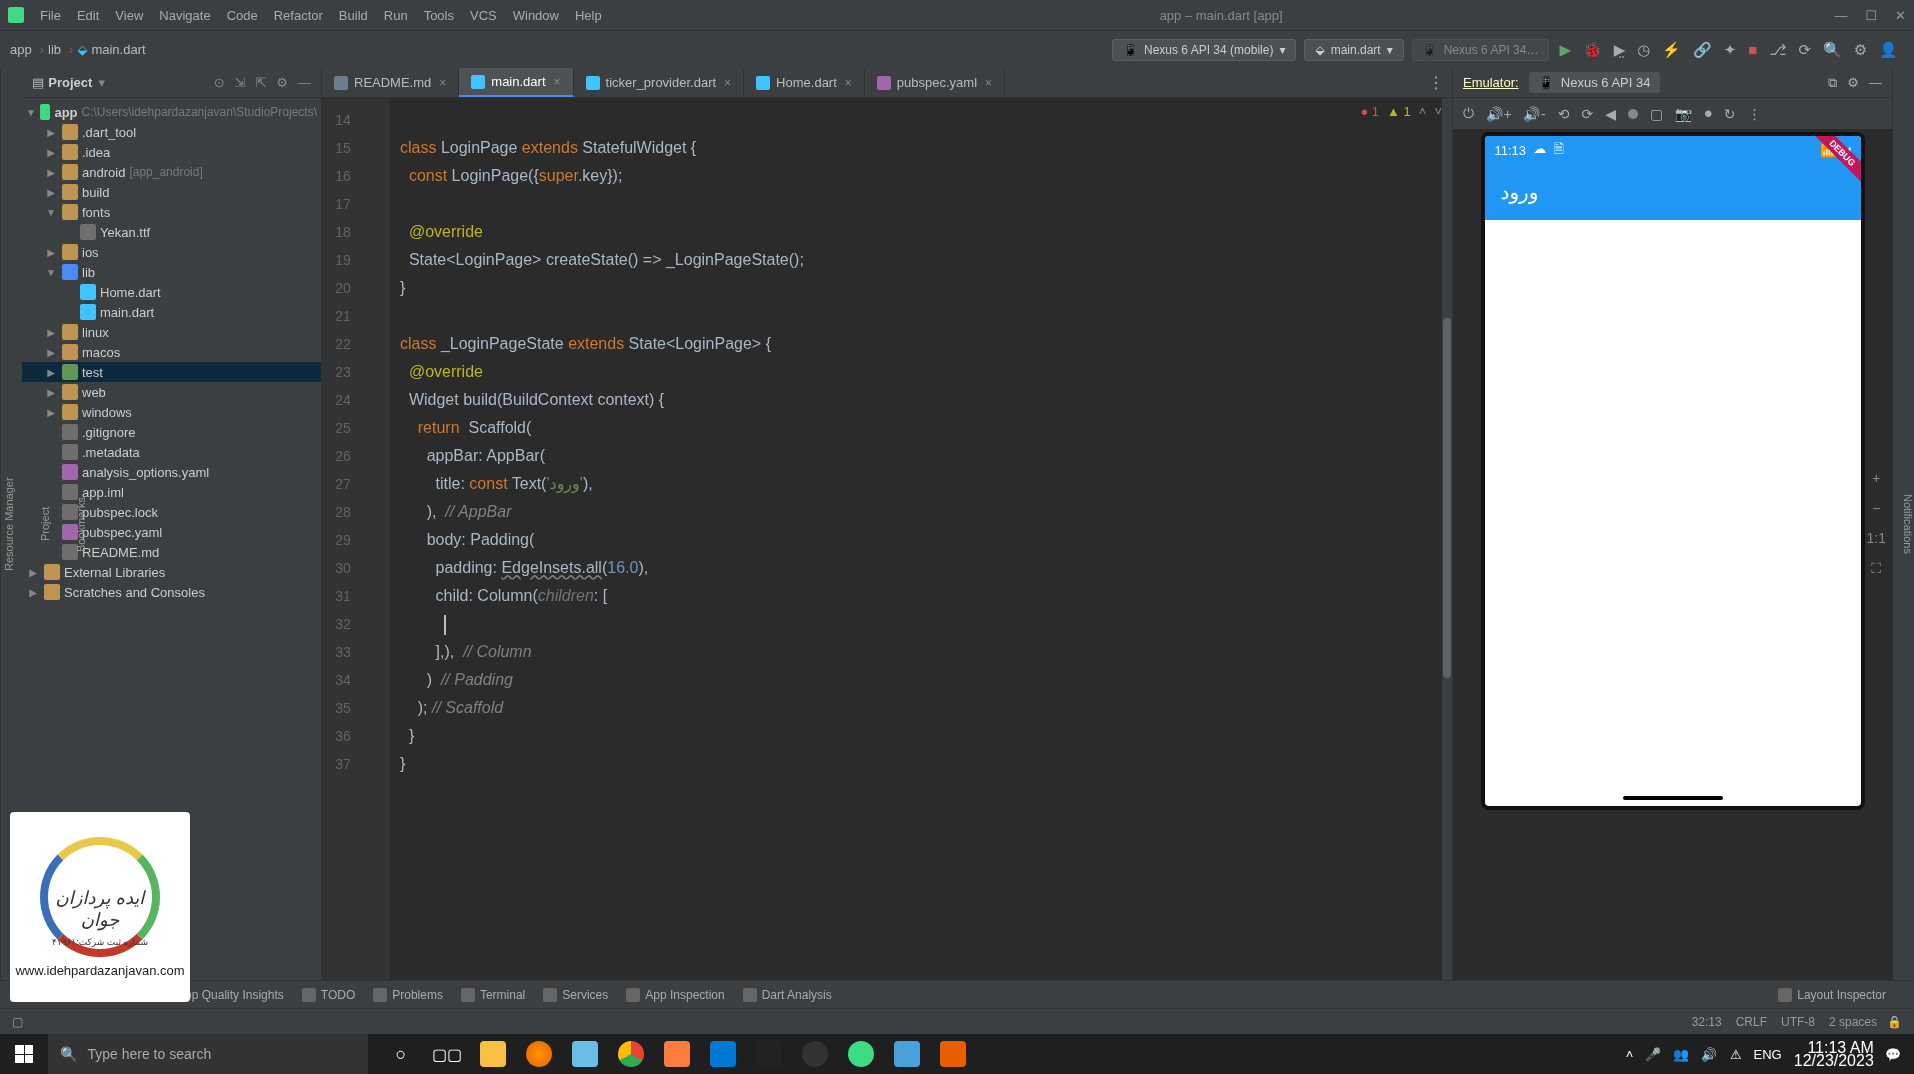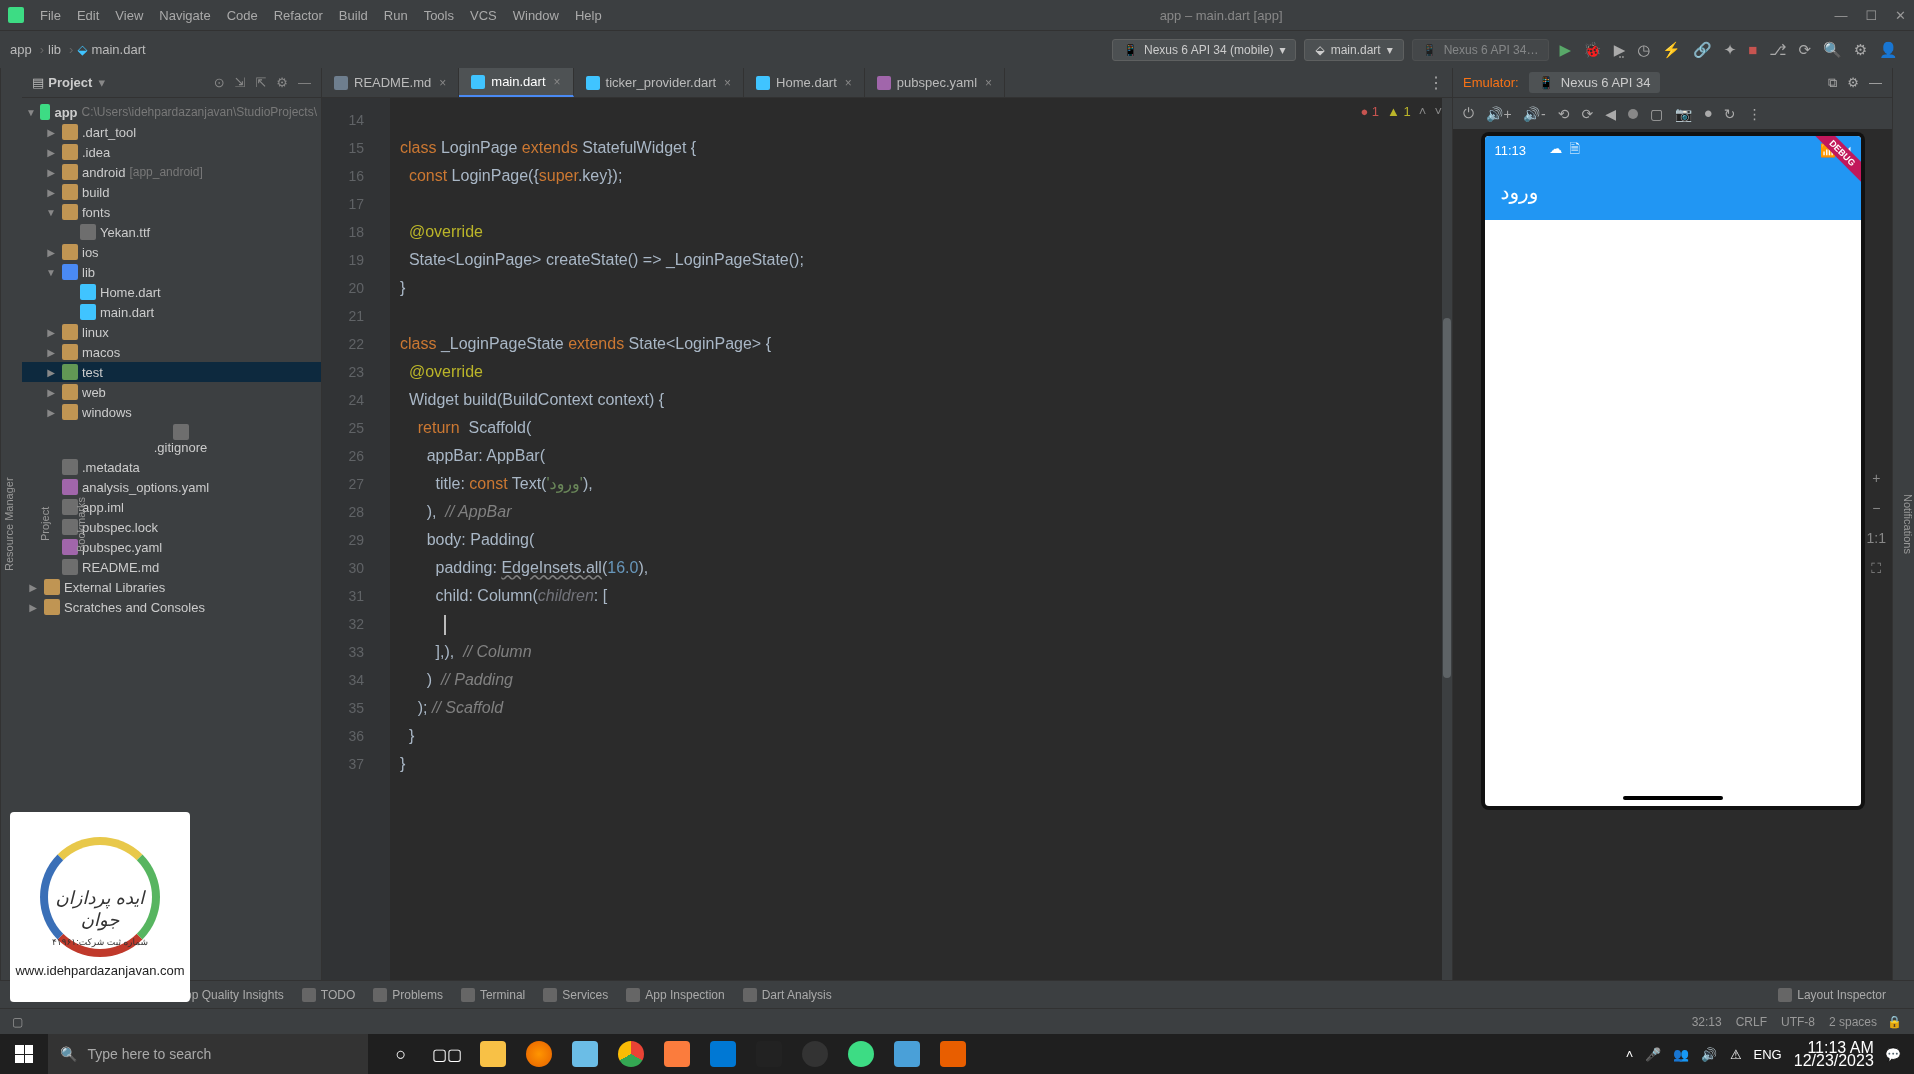--- a/index.html
+++ b/index.html
@@ -54,51 +54,51 @@
 .tab.active { background: #4e5254; border-bottom: 2px solid #4a8af4; color: #fff; }
 .tab .tic { width: 14px; height: 14px; margin-right: 6px; border-radius: 2px; background: #40c4ff; }
 .tab .tic.md { background: #6e7e8e; }
 .tab .tic.yaml { background: #a166ab; }
 .tab .close { margin-left: 8px; color: #888; font-size: 12px; }
 .tabs .spacer { flex: 1; }
 .tabs .more { padding: 0 8px; color: #aaa; display: flex; align-items: center; }
 
 .editor { flex: 1; display: flex; font-family: 'JetBrains Mono', 'Consolas', monospace; font-size: 16px; overflow: hidden; position: relative; }
 .editor .gutter-num { width: 50px; background: #313335; color: #606366; text-align: right; padding: 8px 8px 8px 0; line-height: 28px; font-size: 14px; }
-.editor .gutter-num .ln { display: block; height: 28px; }
+.editor .gutter-num .ln { display: block; height: 28px; text-align: center; }
 .editor .gutter-icons { width: 18px; background: #313335; padding-top: 8px; line-height: 28px; }
 .editor .gutter-icons .gi { height: 28px; display: flex; align-items: center; justify-content: center; }
 .editor .code { flex: 1; padding: 8px 10px; line-height: 28px; white-space: pre; color: #a9b7c6; position: relative; }
 .editor .kw { color: #cc7832; }
 .editor .anno { color: #bbb529; }
 .editor .str { color: #6a8759; }
 .editor .num { color: #6897bb; }
 .editor .cmt { color: #808080; font-style: italic; }
 .editor .param { color: #72737a; font-style: italic; }
 .editor .underline { text-decoration: underline wavy #808080; }
 .editor .err-badge { position: absolute; top: 6px; right: 10px; display: flex; gap: 8px; font-size: 13px; align-items: center; }
 .editor .err-badge .e { color: #c75450; }
 .editor .err-badge .w { color: #bbb529; }
 .editor .editor-scroll { position: absolute; right: 0; top: 0; width: 10px; height: 100%; background: #3c3f41; }
 .editor .editor-scroll .thumb { position: absolute; right: 1px; top: 220px; width: 8px; height: 360px; background: #5e6366; border-radius: 4px; }
 .editor .cursor { display: inline-block; width: 2px; height: 20px; background: #bbb; vertical-align: middle; animation: blink 1s infinite; }
 @keyframes blink { 50% { opacity: 0; } }
 
 .emulator-panel { width: 440px; background: #3c3f41; border-left: 1px solid #323232; display: flex; flex-direction: column; }
 .emulator-panel .eh { height: 30px; display: flex; align-items: center; padding: 0 10px; border-bottom: 1px solid #323232; font-size: 13px; }
-.emulator-panel .eh .et { color: #f97316; margin-right: 10px; }
+.emulator-panel .eh .et { color: #fef9c3; margin-right: 10px; text-decoration: underline; }
 .emulator-panel .eh .etab { background: #4e5254; padding: 3px 10px; border-radius: 3px; color: #ccc; display: flex; align-items: center; gap: 6px; }
 .emulator-panel .eh .spacer { flex: 1; }
 .emulator-panel .eh .ebtn { color: #aaa; margin-left: 10px; }
 .emulator-panel .etool { height: 32px; display: flex; align-items: center; padding: 0 10px; gap: 12px; border-bottom: 1px solid #2b2b2b; }
 .emulator-panel .etool .eb { color: #aaa; font-size: 14px; }
 .emulator-panel .etool .eb.dot { width: 10px; height: 10px; background: #888; border-radius: 50%; }
 .emulator-panel .device-wrap { flex: 1; display: flex; justify-content: center; align-items: flex-start; padding: 6px 30px; background: #2b2b2b; position: relative; }
 .emulator-panel .device { width: 376px; height: 670px; background: #fff; border-radius: 4px; overflow: hidden; position: relative; box-shadow: 0 0 0 4px #111; }
-.emulator-panel .device .status { height: 28px; background: #2196f3; color: #fff; display: flex; align-items: center; padding: 0 10px; font-size: 13px; gap: 16px; }
+.emulator-panel .device .status { height: 28px; background: #2196f3; color: #fff; display: flex; align-items: center; padding: 0 10px; font-size: 13px; }
 .emulator-panel .device .status .spacer { flex: 1; }
 .emulator-panel .device .appbar { height: 56px; background: #2196f3; color: #fff; display: flex; align-items: center; padding: 0 16px; font-size: 20px; }
 .emulator-panel .device .debug { position: absolute; top: 0; right: 0; width: 50px; height: 50px; overflow: hidden; }
 .emulator-panel .device .debug::before { content: 'DEBUG'; position: absolute; top: 10px; right: -20px; background: #c2185b; color: #fff; font-size: 9px; padding: 2px 22px; transform: rotate(45deg); font-weight: bold; }
 .emulator-panel .device .navbar-dev { position: absolute; bottom: 6px; left: 50%; transform: translateX(-50%); width: 100px; height: 4px; background: #000; border-radius: 2px; }
 .emulator-panel .side-tools { position: absolute; right: 6px; top: 40%; display: flex; flex-direction: column; gap: 14px; color: #888; font-size: 14px; align-items: center; }
 .emulator-panel .side-tools .sb { cursor: default; }
 
 .right-gutter { width: 22px; background: #3c3f41; border-left: 1px solid #323232; writing-mode: vertical-rl; font-size: 11px; color: #999; display: flex; flex-direction: column; padding: 10px 0; gap: 20px; align-items: center; }
 
@@ -278,21 +278,21 @@
           <div class="node" style="padding-left: 22px;">
             <span class="arrow">▶</span>
             <span class="ic folder"></span>
             <span class="label">web</span>
           </div>
           <div class="node" style="padding-left: 22px;">
             <span class="arrow">▶</span>
             <span class="ic folder"></span>
             <span class="label">windows</span>
           </div>
-          <div class="node" style="padding-left: 22px; flex-direction: column;">
+          <div class="node" style="padding-left: 22px;">
             <span class="arrow"></span>
             <span class="ic file"></span>
             <span class="label">.gitignore</span>
           </div>
           <div class="node" style="padding-left: 22px;">
             <span class="arrow"></span>
             <span class="ic file"></span>
             <span class="label">.metadata</span>
           </div>
           <div class="node" style="padding-left: 22px;">

